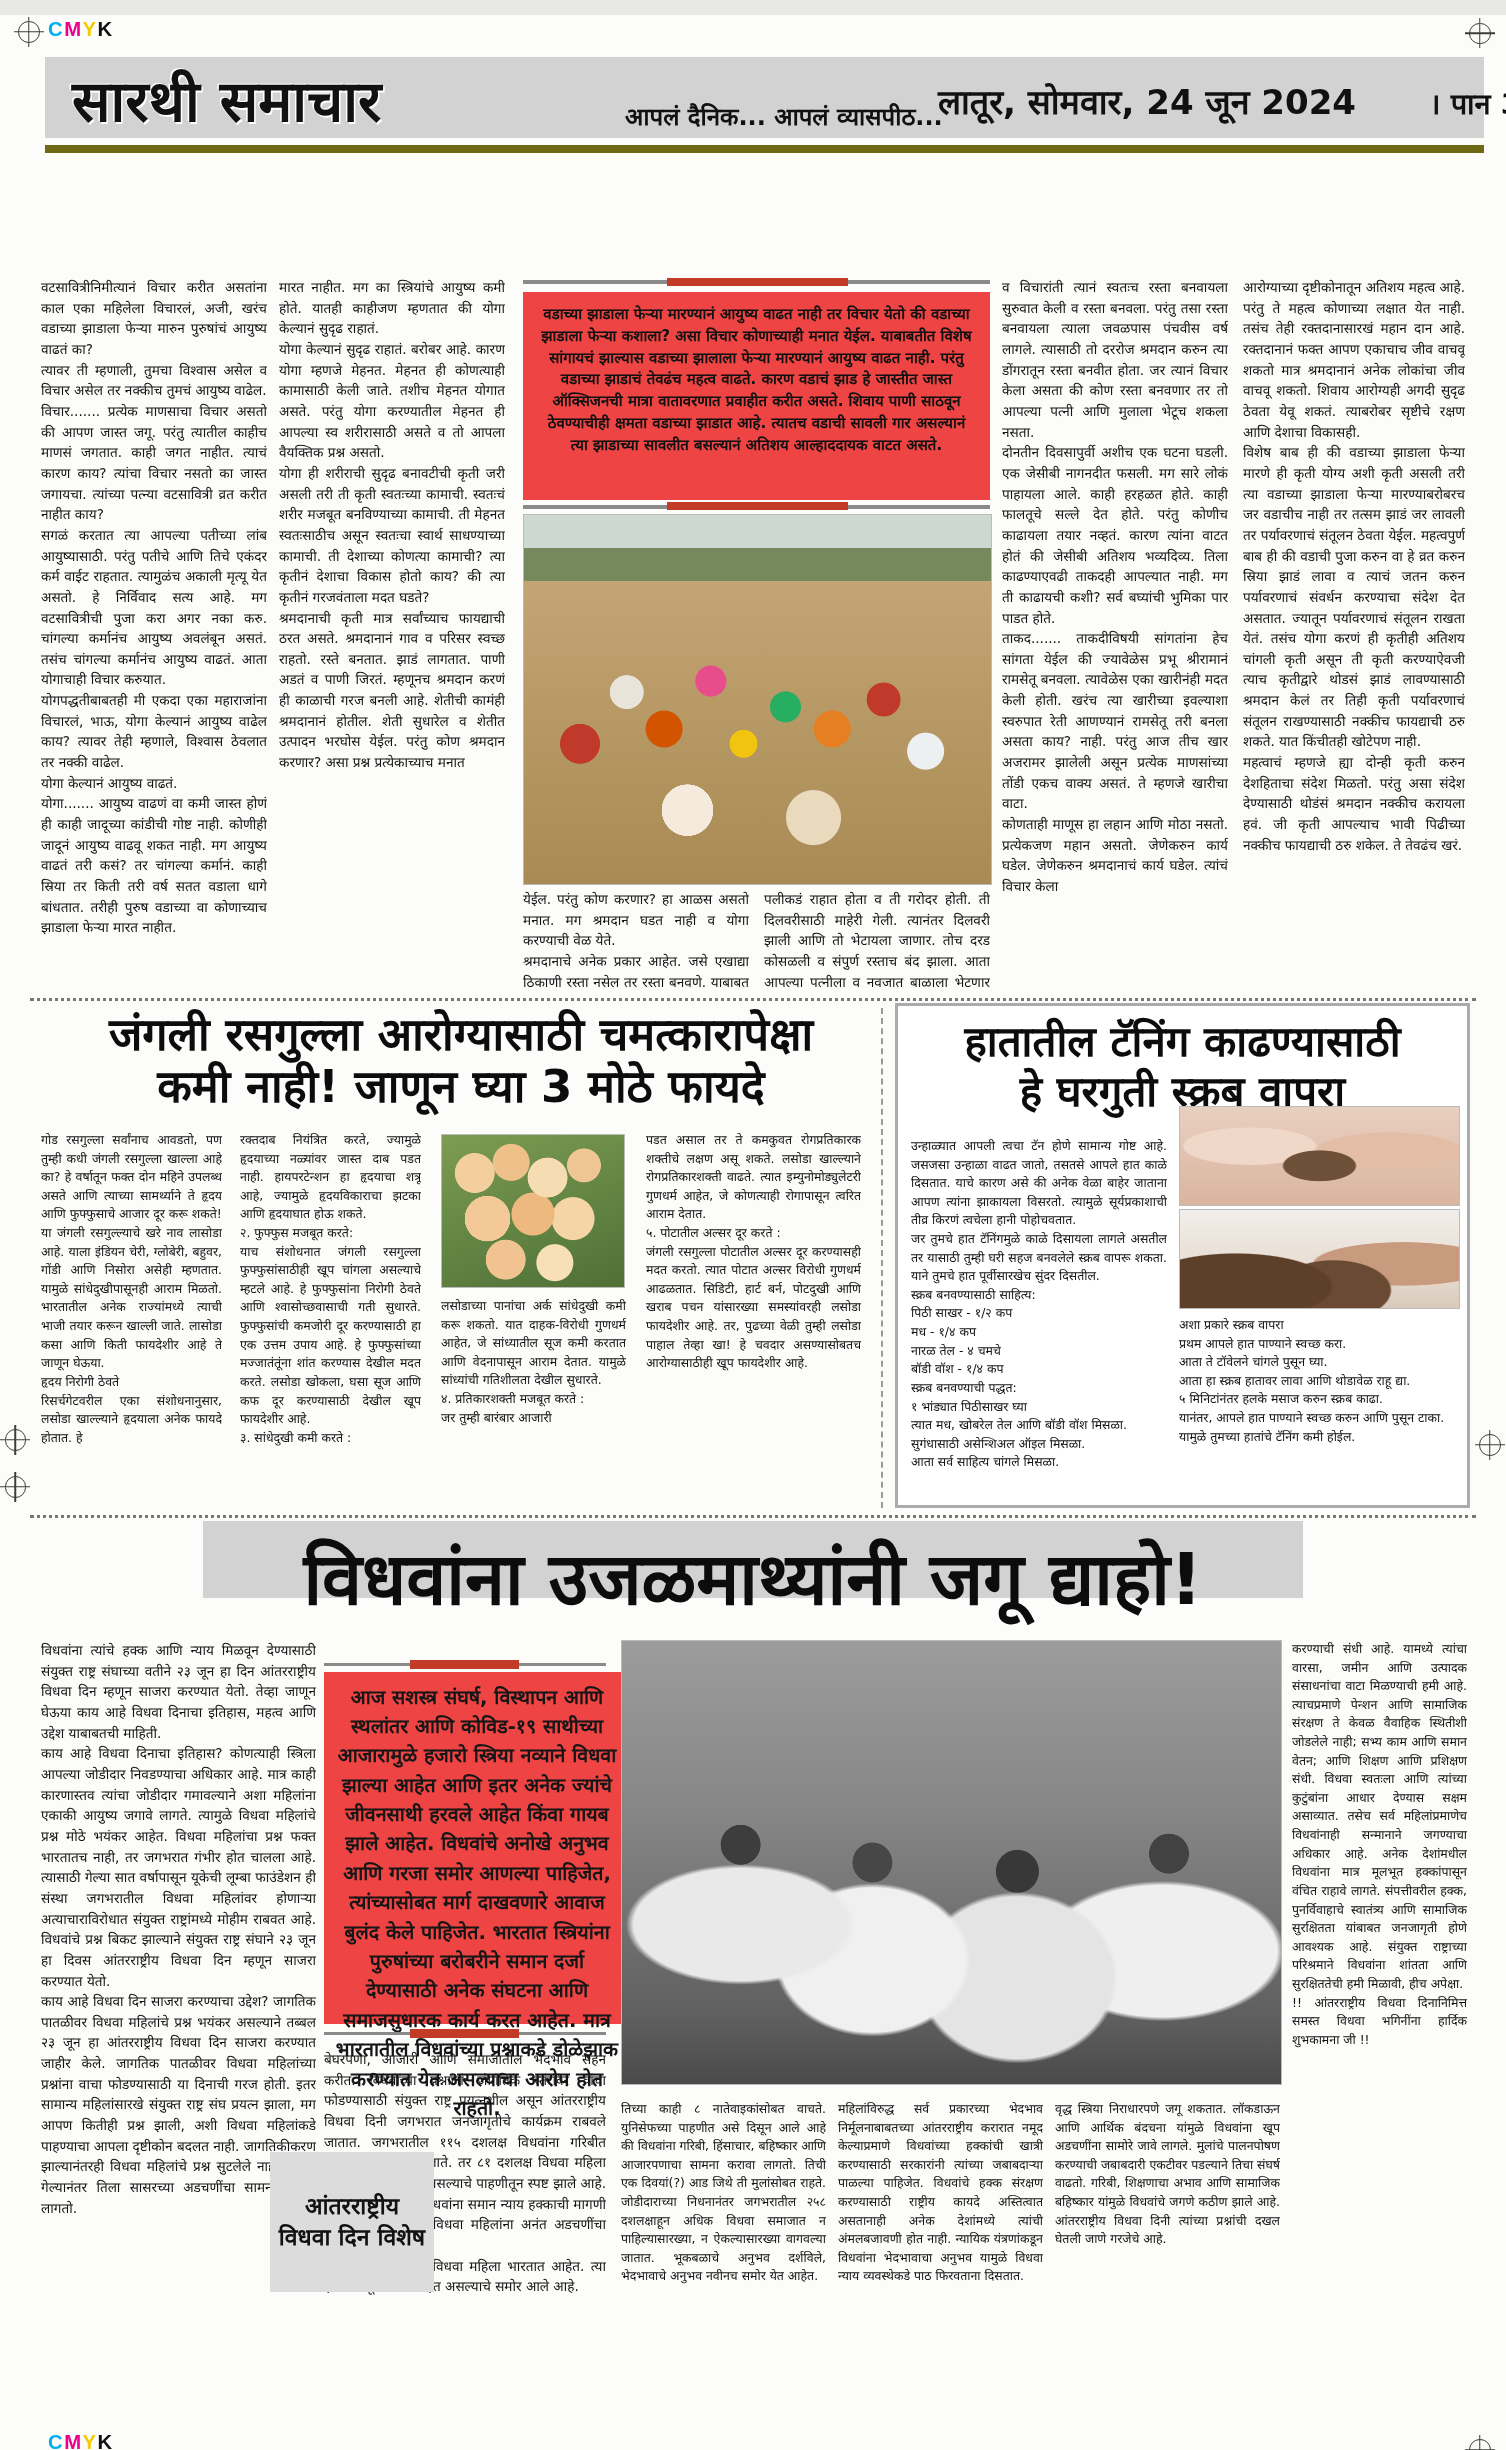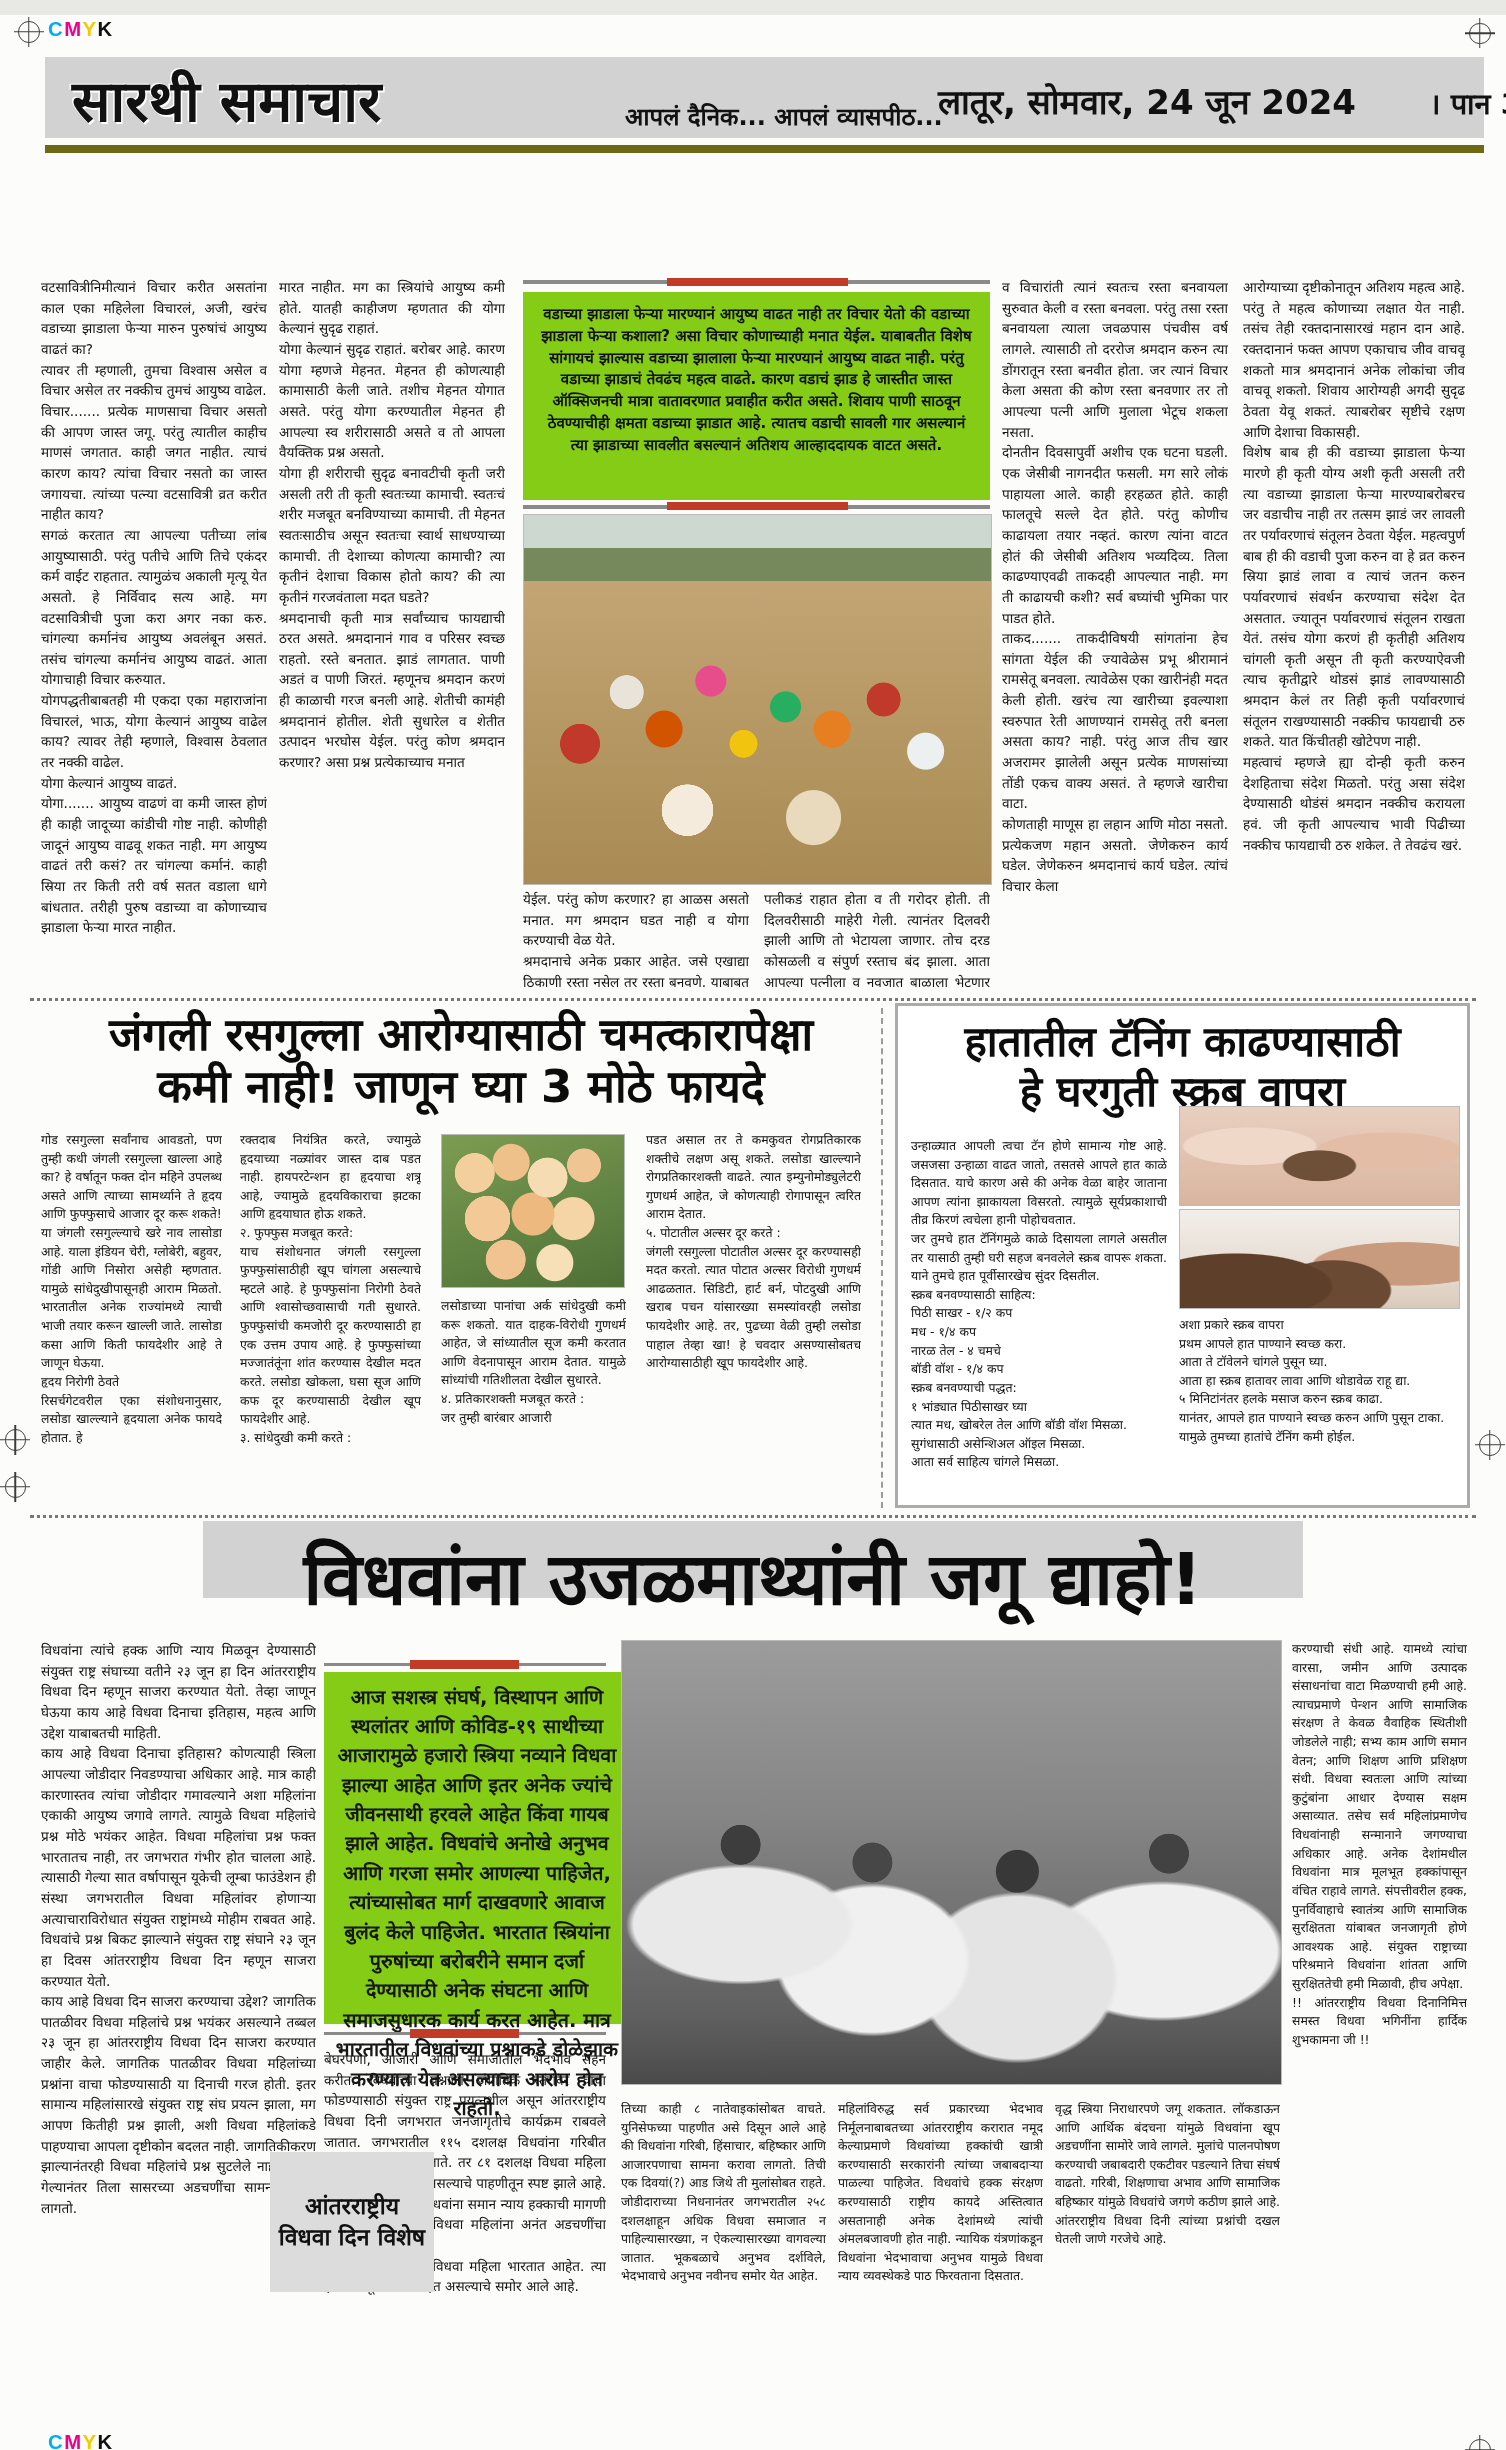--- a/index.html
+++ b/index.html
@@ -9,21 +9,21 @@
   .band{background:#d2d2d2;}
   .col{position:absolute;text-align:justify;white-space:pre-line;overflow:hidden;
        font-size:13.6px;line-height:1.52;color:#131313;}
   .col.small{font-size:12.4px;line-height:1.5;}
   .headline{font-weight:800;color:#0c0c0c;text-align:center;}
   .rule-olive{background:#6e6915;}
   .rule-gray{background:#8a8a8a;}
   .rule-red{background:#c23b26;}
   .dotted-h{border-top:3.8px dotted #777;}
   .dashed-v{border-left:2.3px dashed #9a9a9a;}
-  .graybox{background:#84cc16;}
+  .graybox{background:#ef4444;}
   .quote{font-size:19.6px;font-weight:700;text-align:center;line-height:1.5;white-space:pre-line;color:#161616;}
   .cmyk{font-size:20.3px;font-weight:700;letter-spacing:1.5px;font-family:"Liberation Sans",sans-serif;}
   .cmyk .c{color:#00aeef}.cmyk .m{color:#ec008c}.cmyk .y{color:#f2cb05}.cmyk .k{color:#111}
   .reg{position:absolute;width:19.6px;height:19.6px;border:1.5px solid #3c3c3c;border-radius:50%;}
   .reg::before{content:"";position:absolute;left:50%;top:-5.3px;bottom:-5.3px;width:1.5px;background:#3c3c3c;transform:translateX(-50%);}
   .reg::after{content:"";position:absolute;top:50%;left:-5.3px;right:-5.3px;height:1.5px;background:#3c3c3c;transform:translateY(-50%);}
   .photo{position:absolute;border:0.8px solid #bbb;}
   
   .ph-shramdaan{
     background:

